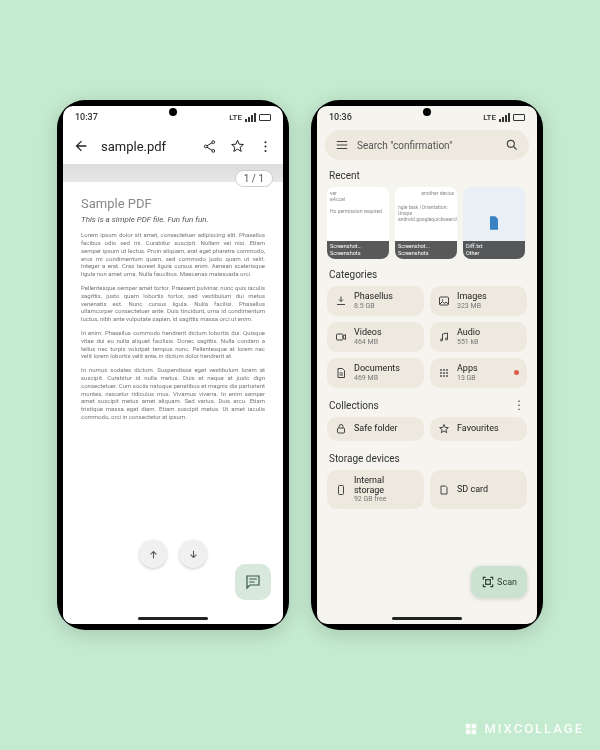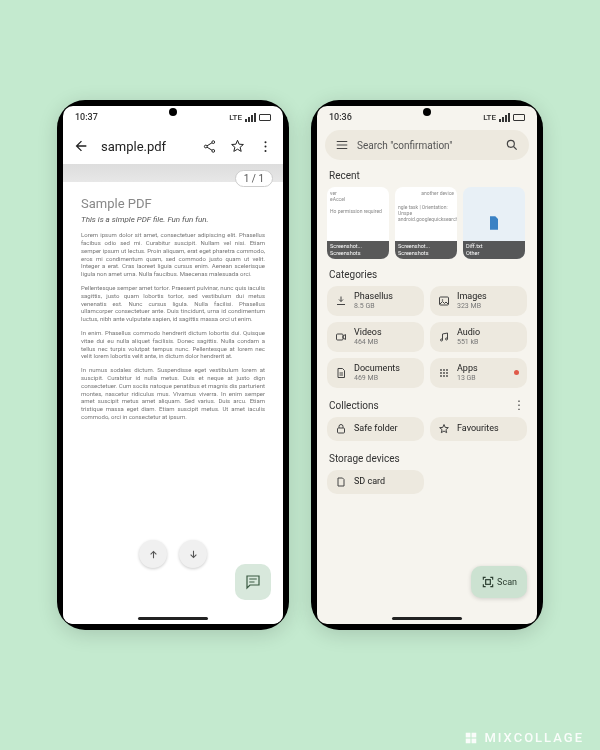--- a/index.html
+++ b/index.html
@@ -83,21 +83,21 @@
   .p2 .cat-grid { display:grid; grid-template-columns:1fr 1fr; gap:6px; padding:2px 10px 8px; }
   .p2 .cat { background:#ede9df; border-radius:10px; padding:6px 8px; display:flex; align-items:center; gap:6px; }
   .p2 .cat .ico { width:13px; text-align:center; font-size:11px; color:#444; }
   .p2 .cat .ct { font-size:9px; color:#222; line-height:1.1; }
   .p2 .cat .cs { font-size:7px; color:#777; }
   .p2 .cat .dot { width:5px; height:5px; border-radius:50%; background:#e05a4a; margin-left:auto; }
   .p2 .coll-head { display:flex; align-items:center; justify-content:space-between; padding:2px 12px; }
   .p2 .more-v { font-size:12px; color:#444; }
   .p2 .scan-fab { position:absolute; right:10px; bottom:26px; height:32px; padding:0 10px; background:#cce2d1; border-radius:10px; display:flex; align-items:center; gap:2px; font-size:9px; color:#2a3c2f; box-shadow:0 1px 4px rgba(0,0,0,.15); }
 
-  .watermark { position:absolute; right:16px; bottom:5px; color:#fff; font-size:13px; letter-spacing:2px; font-weight:500; display:flex; align-items:center; gap:6px; opacity:.9; }
+  .watermark { position:absolute; right:16px; bottom:14px; color:#fff; font-size:13px; letter-spacing:2px; font-weight:500; display:flex; align-items:center; gap:6px; opacity:.9; }
   .wm-ic { width:14px; height:14px; }
   svg { display:block; }
 </style>
 </head>
 <body>
 
 <div class="phones">
 
   <div class="phone p1">
     <div class="notch"></div>
@@ -348,20 +348,31 @@
             </span>
           <div class="ct">Favourites</div>
         </div>
       </div>
 
       <div class="sec-title">Storage devices</div>
       <div class="cat-grid">
         <div class="cat">
           <span class="ico">
               <svg viewBox="0 0 24 24" width="12" height="12">
+                <rect x="7" y="3" width="10" height="18" rx="2" fill="none" stroke="#444" stroke-width="2"></rect>
+              </svg>
+            </span>
+          <div>
+              <div class="ct">Internal storage</div>
+              <div class="cs">92 GB free</div>
+            </div>
+        </div>
+        <div class="cat">
+          <span class="ico">
+              <svg viewBox="0 0 24 24" width="12" height="12">
                 <path d="M6 4h9l3 3v13H6z" fill="none" stroke="#444" stroke-width="2"></path>
               </svg>
             </span>
           <div>
               <div class="ct">SD card</div>
             </div>
         </div>
       </div>
 
       <div class="scan-fab">

